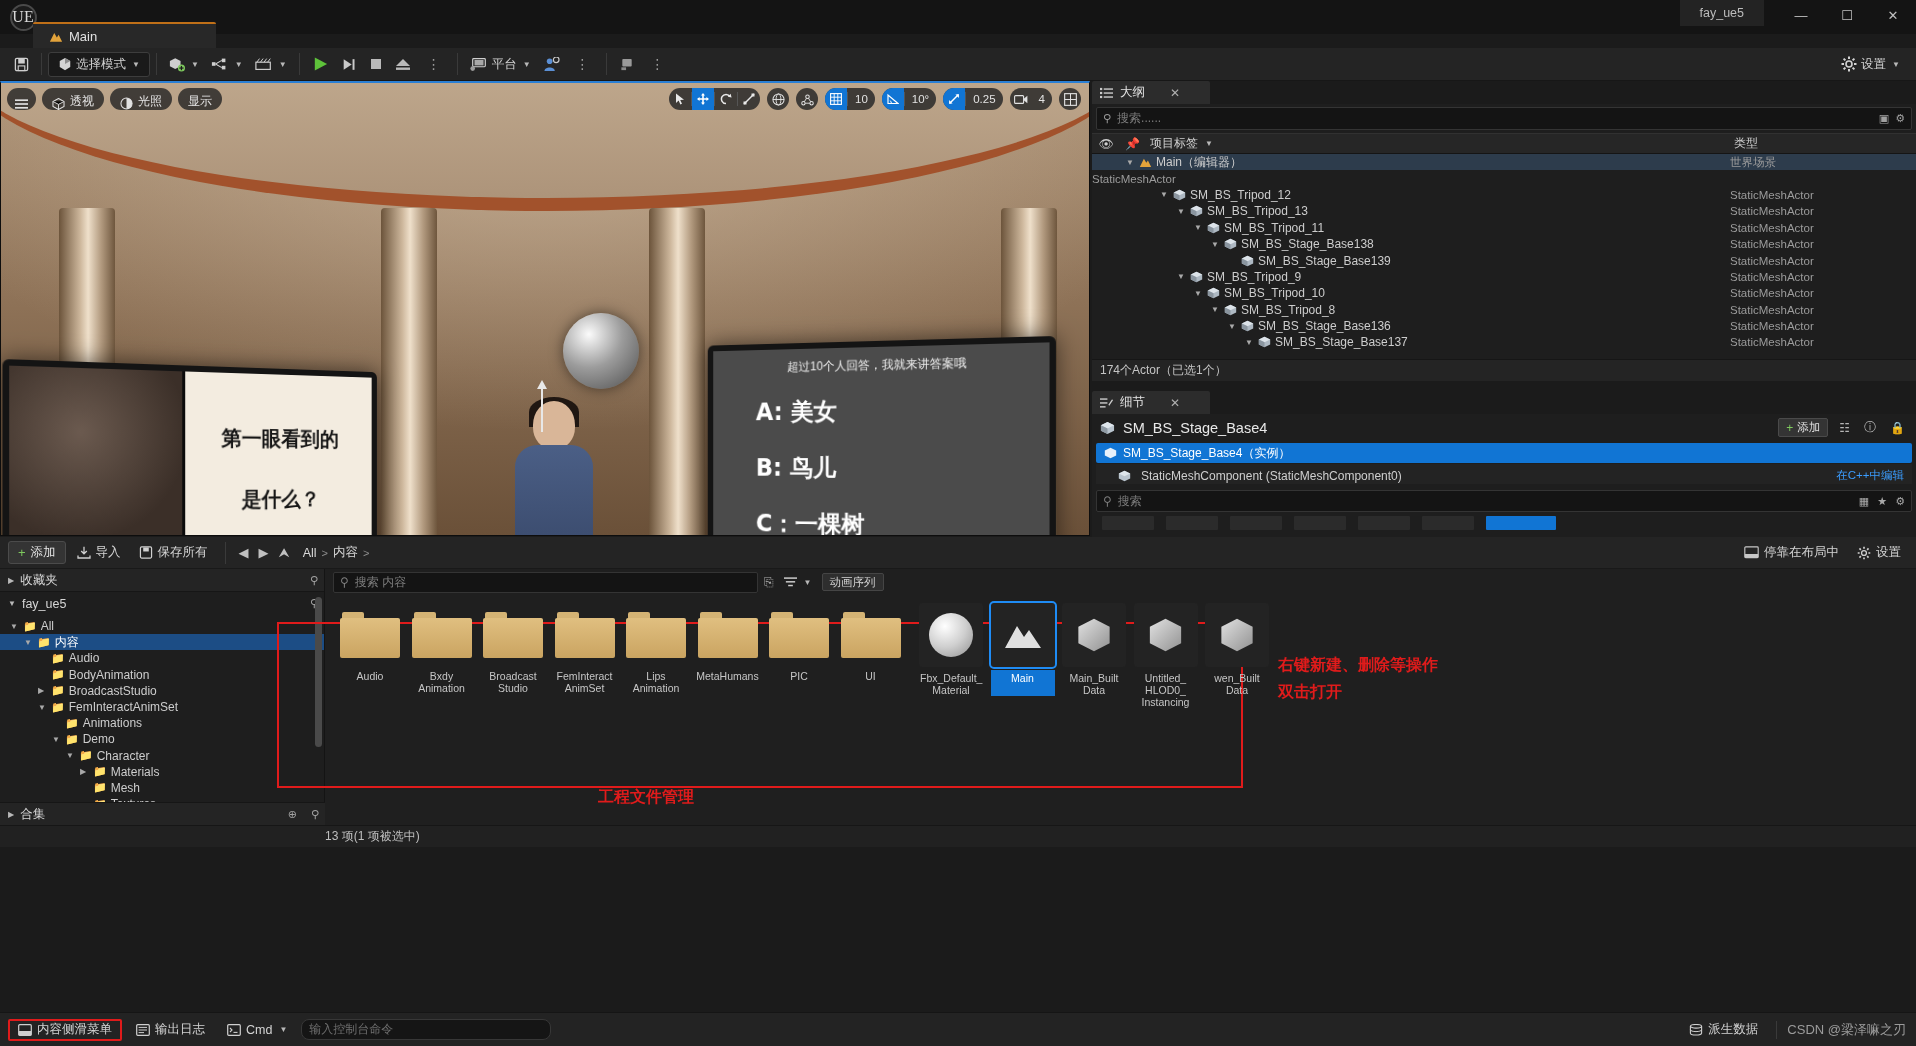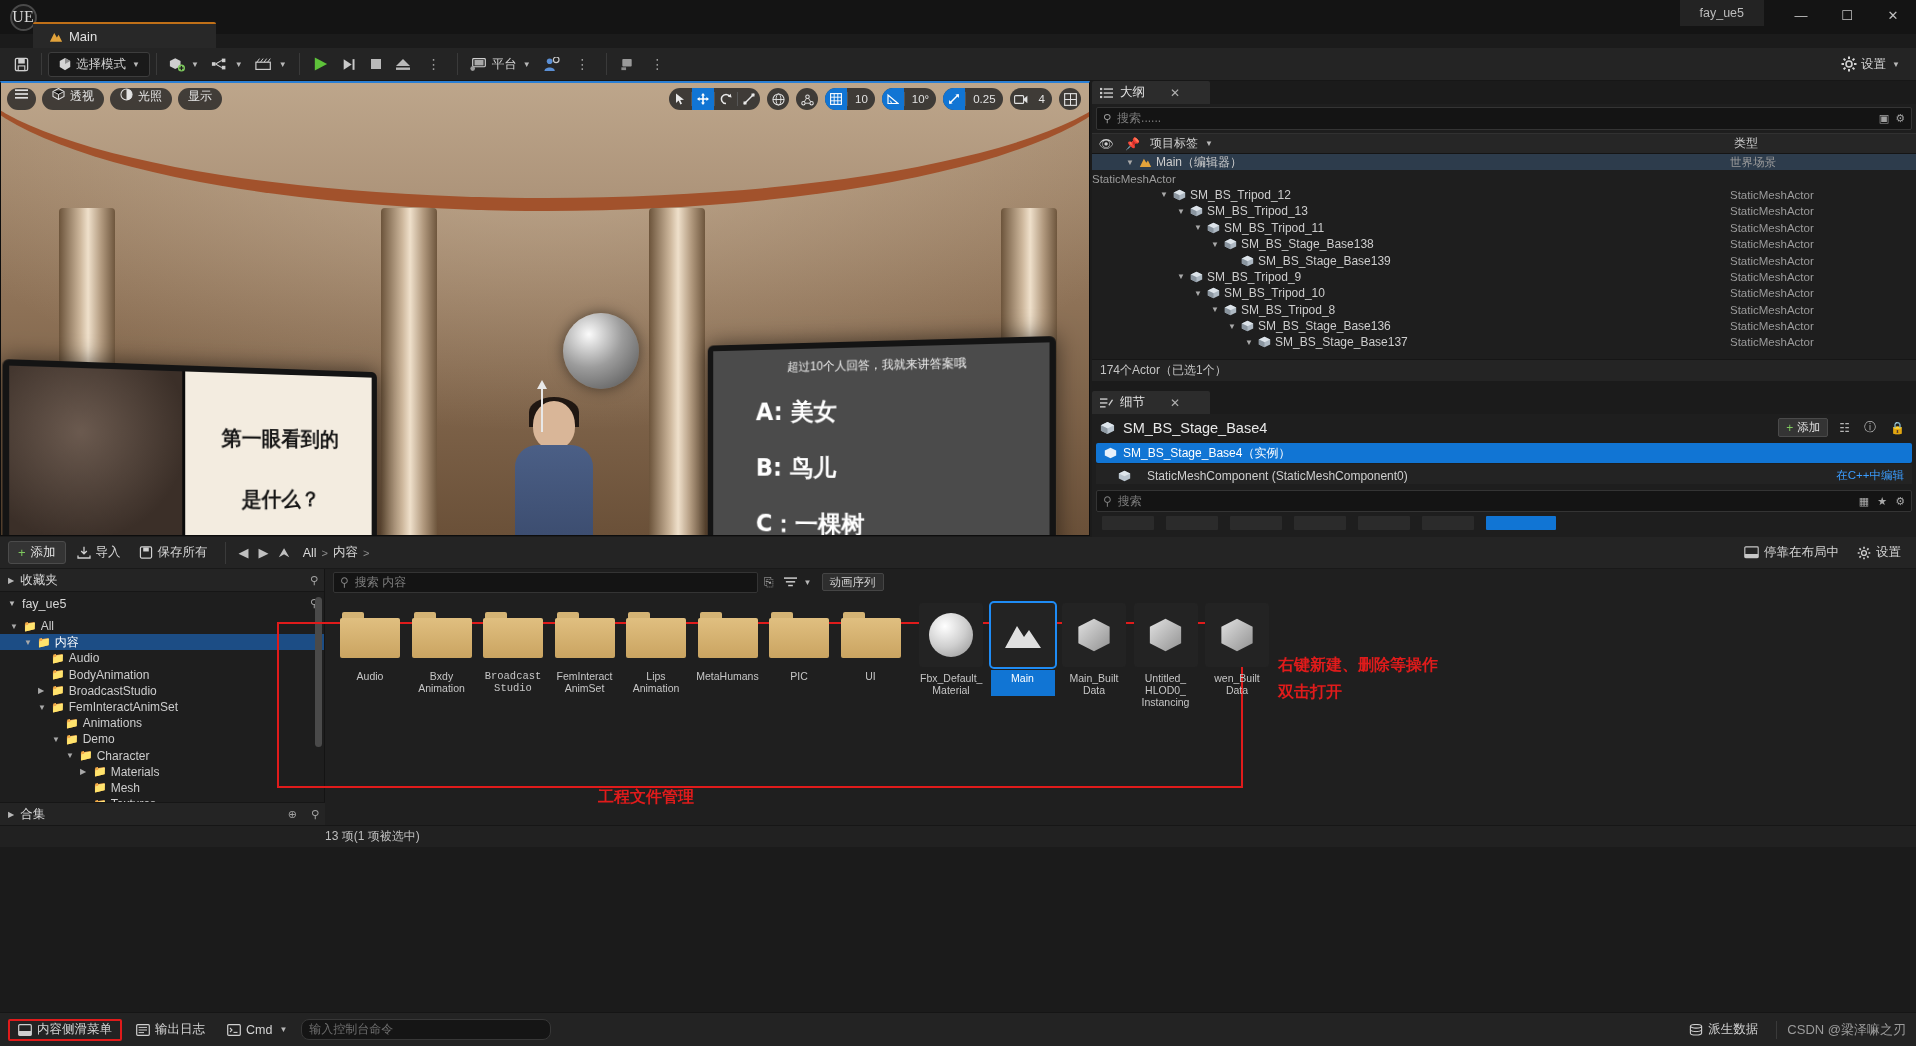--- a/index.html
+++ b/index.html
@@ -133,21 +133,21 @@
     box-shadow: 0 0 14px rgba(0,0,0,.5);
   }
   .gizmo-arrow { position:absolute; left:540px; top:305px; width:2px; height:44px; background:#e8e8e8; }
   .gizmo-arrow:before { content:''; position:absolute; left:-4px; top:-8px; border-left:5px solid transparent; border-right:5px solid transparent; border-bottom:9px solid #e8e8e8; }
 
   .vp-toolbar-l {
     position: absolute; left: 6px; top: 5px; display: flex; align-items: center; gap: 6px;
   }
   .vp-pill {
     height: 22px; border-radius: 11px; background: rgba(38,38,38,.82);
-    display: flex; align-items: flex-start; gap: 5px; padding: 0 10px;
+    display: flex; align-items: flex-end; gap: 5px; padding: 0 10px;
     font-size: 12px; color: #e4e4e4;
   }
   .vp-toolbar-r {
     position: absolute; right: 8px; top: 5px; display: flex; align-items: center; gap: 7px;
   }
   .vp-grp {
     height: 22px; border-radius: 11px; background: rgba(42,42,42,.86);
     display: flex; align-items: center; overflow: hidden;
   }
   .vp-grp .gi {
@@ -204,21 +204,21 @@
     display:flex; align-items:center; gap:4px; padding: 0 7px; font-size: 11.5px; color:#e0e0e0;
   }
   .addbtn .plus { color:#7ec95e; font-size:12px; }
   .det-icon { color:#b6b6b6; font-size:12px; padding: 0 3px; }
   .comp-sel {
     margin: 2px 4px 0 4px; height: 20px; background:#1175d4; border-radius:2px;
     display:flex; align-items:center; gap:6px; padding: 0 8px; font-size: 12px; color:#fff;
   }
   .comp-row {
     margin: 1px 4px 0 4px; height: 20px; background:#232323;
-    display:flex; align-items:center; gap:16px; padding: 3px 8px 0 22px; font-size: 12px; color:#cfcfcf;
+    display:flex; align-items:center; gap:10px; padding: 3px 8px 0 22px; font-size: 12px; color:#cfcfcf;
   }
   .comp-row .link { margin-left:auto; color:#3b9dff; font-size: 11.5px; }
   .det-search {
     margin: 6px 4px 0 4px; height: 22px; background:#141414; border:1px solid #343434; border-radius:2px;
     display:flex; align-items:center; gap:6px; padding: 0 6px; font-size: 12px; color:#7b7b7b;
   }
   .det-search .right-ics { margin-left:auto; display:flex; gap:8px; color:#a8a8a8; font-size: 11px;}
   .det-catrow { margin-top: 4px; height: 14px; display:flex; gap:12px; padding-left: 10px; overflow:hidden; }
   .det-catrow .cell { height: 14px; background:#2b2b2b; width: 52px; border-radius:1px; }
   .det-catrow .cell.blue { background:#1175d4; width: 70px; }
@@ -1030,21 +1030,21 @@
             </div>
             <div class="tile" style="left: 84.5px; top: 4px;">
               <div class="thumb">
                 <div class="folder-thumb">
                   <div class="tab"></div>
                   <div class="bd"></div>
                 </div>
               </div>
               <div class="lbl">Bxdy<br>Animation</div>
             </div>
-            <div class="tile" style="left: 156px; top: 4px; font-family: Liberation Mono, monospace;">
+            <div class="tile" style="left: 156px; top: 4px;">
               <div class="thumb">
                 <div class="folder-thumb">
                   <div class="tab"></div>
                   <div class="bd"></div>
                 </div>
               </div>
               <div class="lbl">Broadcast<br>Studio</div>
             </div>
             <div class="tile" style="left: 227.5px; top: 4px;">
               <div class="thumb">

